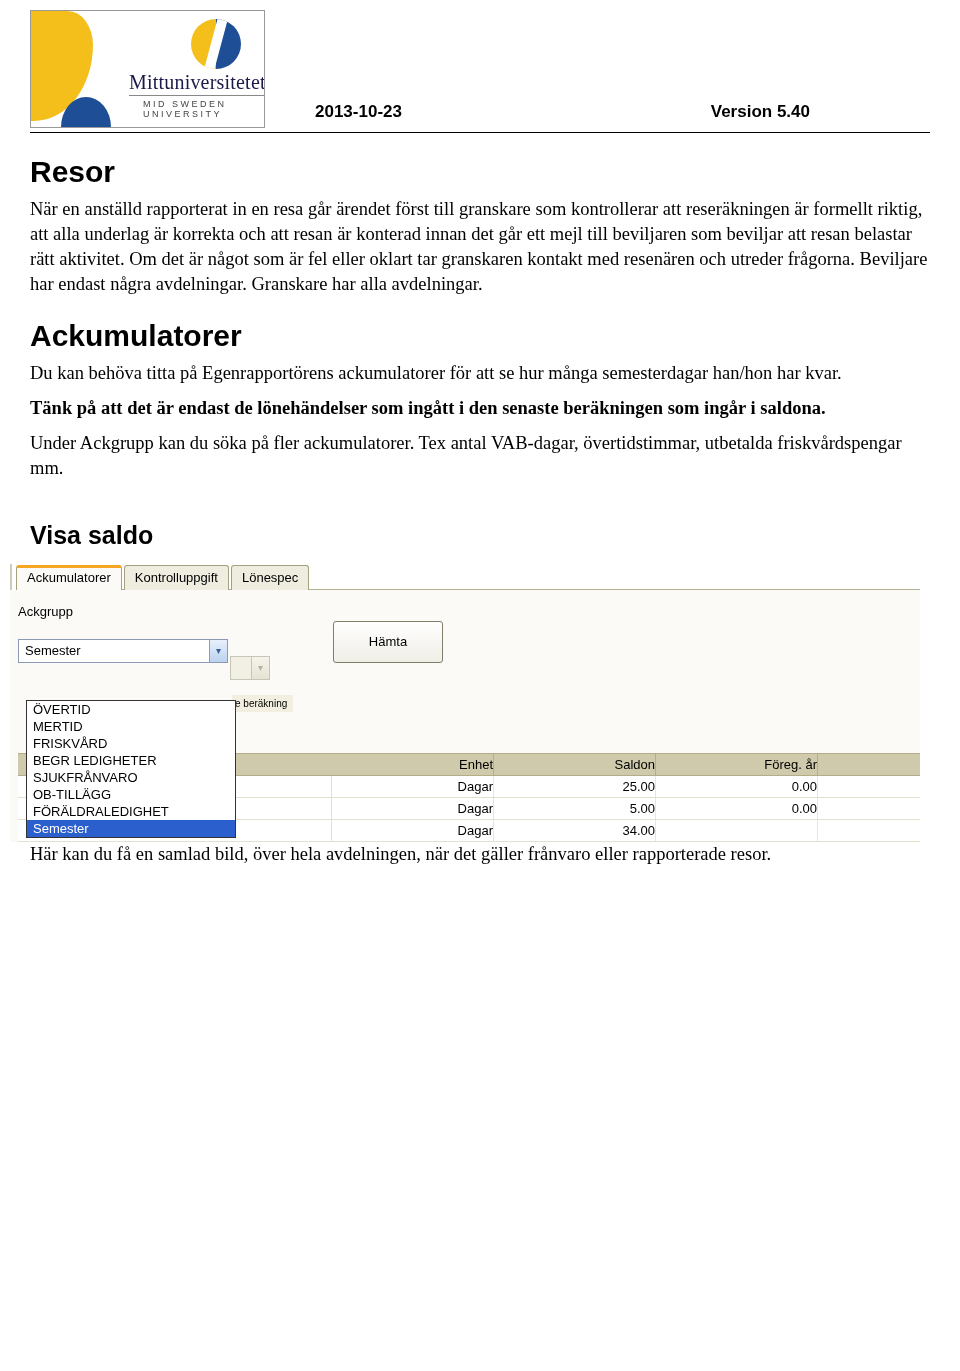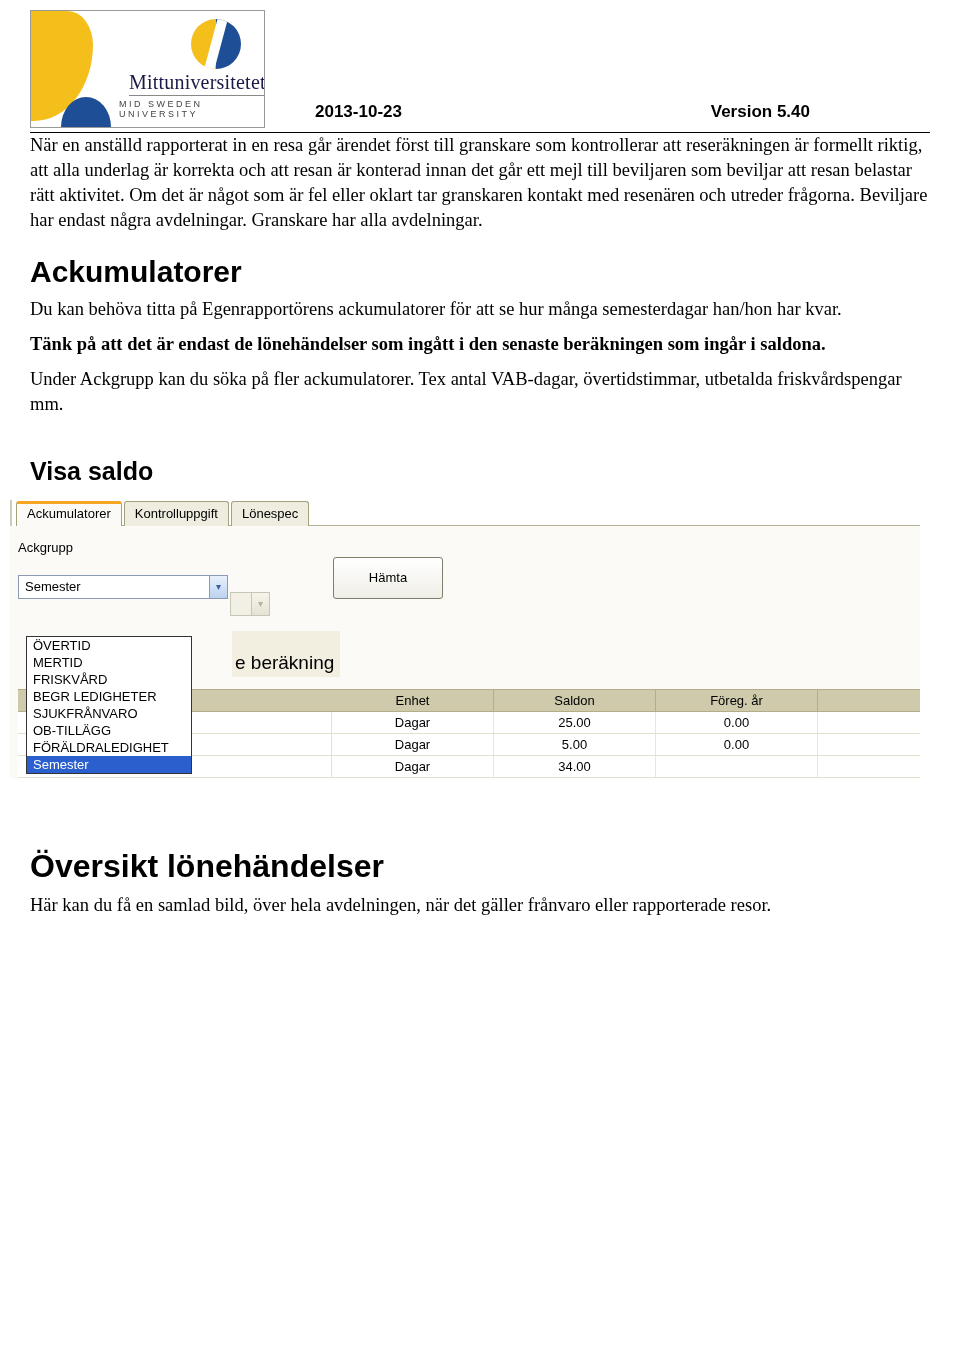--- a/index.html
+++ b/index.html
@@ -57,21 +57,21 @@
   .logo-text {
     position: absolute;
     left: 98px; top: 60px;
     font-family: Georgia, serif;
     font-size: 20px;
     color: #1a1a4a;
     letter-spacing: 0.2px;
   }
   .logo-sub {
     position: absolute;
-    left: 88px; top: 88px;
+    left: 112px; top: 88px;
     font-family: Arial, sans-serif;
     font-size: 9px;
     letter-spacing: 2.5px;
     color: #444;
   }
   .logo-line {
     position: absolute;
     left: 98px; top: 84px;
     width: 172px;
     border-top: 0.5px solid #888;
@@ -171,21 +171,21 @@
   .select-arrow {
     width: 18px; height: 22px;
     background: linear-gradient(#e8f1fc,#bcd2ef);
     border-left: 1px solid #8b9ab4;
     display:flex;align-items:center;justify-content:center;
     color:#3a5fa0;
     font-size:10px;
   }
   .listbox {
     position: relative;
-    width: 166px;
+    width: 210px;
     border: 1px solid #333;
     background:#fff;
     margin-top:-1px;
     z-index: 5;
   }
   .listbox .opt {
     padding: 1px 6px;
     font-size: 13px;
     white-space: nowrap;
   }
@@ -215,36 +215,36 @@
   }
   .disabled-select .select-arrow{
     background: linear-gradient(#f6f4ea,#e6e3d4);
     border-left:1px solid #c6c6b7;
     color:#b5b2a0;
   }
   .peeking-text {
     position:absolute;
     left: 222px;
     top: 105px;
-    font-size: 19px;
+    font-size: 10px;
     background: #f2efe1;
-    padding: 21px 6px 3px 3px;
+    padding: 3px 6px 3px 3px;
   }
   .grid-header {
     display:flex;
     background:#cfcaac;
     border-top: 1px solid #b3ad89;
     border-bottom: 1px solid #b3ad89;
     font-size:13px;
     margin-top: 0;
   }
   .grid-header .spacer-col { width: 314px; }
   .grid-header .col, .grid-row .col {
     width: 162px;
-    text-align: center;
+    text-align: right;
     padding: 3px 0;
     border-right: 1px solid #e9e6d6;
   }
   .grid-header .col { border-right: 1px solid #b3ad89; }
   .grid-header .col:first-of-type { border-left: 1px solid #b3ad89;}
   .grid-row {
     display:flex;
     border-bottom: 1px solid #e3e0ce;
     font-size: 13px;
     background:#fff;
@@ -278,20 +278,21 @@
       <div class="logo-text">Mittuniversitetet</div>
       <div class="logo-line"></div>
       <div class="logo-sub">MID SWEDEN UNIVERSITY</div>
     </div>
     <div class="meta">
       <span>2013-10-23</span>
       <span>Version 5.40</span>
     </div>
   </div>
 
+  <h1>Resor</h1>
   <p>När en anställd rapporterat in en resa går ärendet först till granskare som kontrollerar att reseräkningen är formellt riktig, att alla underlag är korrekta och att resan är konterad innan det går ett mejl till beviljaren som beviljar att resan belastar rätt aktivitet. Om det är något som är fel eller oklart tar granskaren kontakt med resenären och utreder frågorna. Beviljare har endast några avdelningar. Granskare har alla avdelningar.</p>
 
   <h1>Ackumulatorer</h1>
   <p>Du kan behöva titta på Egenrapportörens ackumulatorer för att se hur många semesterdagar han/hon har kvar.</p>
   <p class="bold">Tänk på att det är endast de lönehändelser som ingått i den senaste beräkningen som ingår i saldona.</p>
   <p>Under Ackgrupp kan du söka på fler ackumulatorer. Tex antal VAB-dagar, övertidstimmar, utbetalda friskvårdspengar mm.</p>
 
   <div class="subhead">Visa saldo</div>
 
   <div class="ui-embed">
@@ -358,16 +359,15 @@
         <div class="grid-row">
           <div class="spacer-col"></div>
           <div class="col">Dagar</div>
           <div class="col">34.00</div>
           <div class="col"></div>
         </div>
       </div>
     </div>
   </div>
 
-  <h1 class="big">Översikt lönehändelser</h1>
   <p>Här kan du få en samlad bild, över hela avdelningen, när det gäller frånvaro eller rapporterade resor.</p>
 
 </div>
 
 </body></html>

